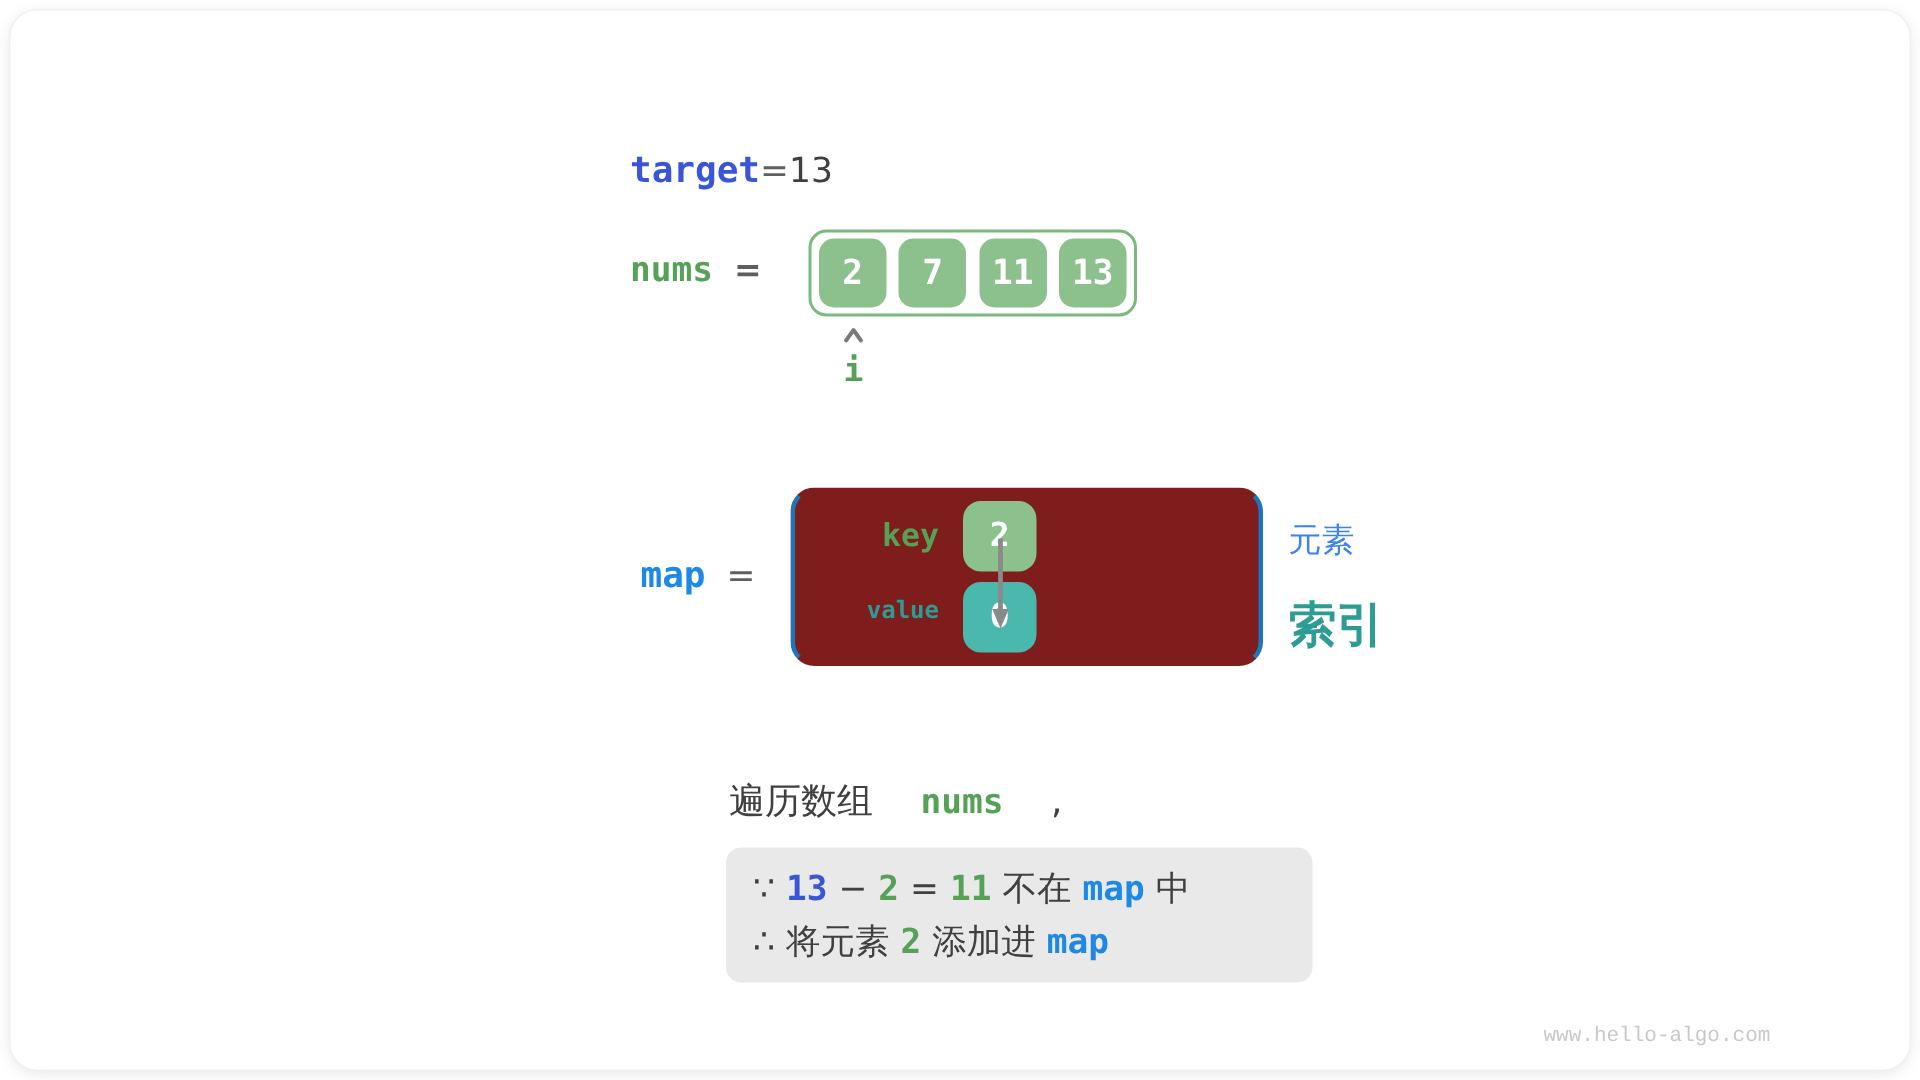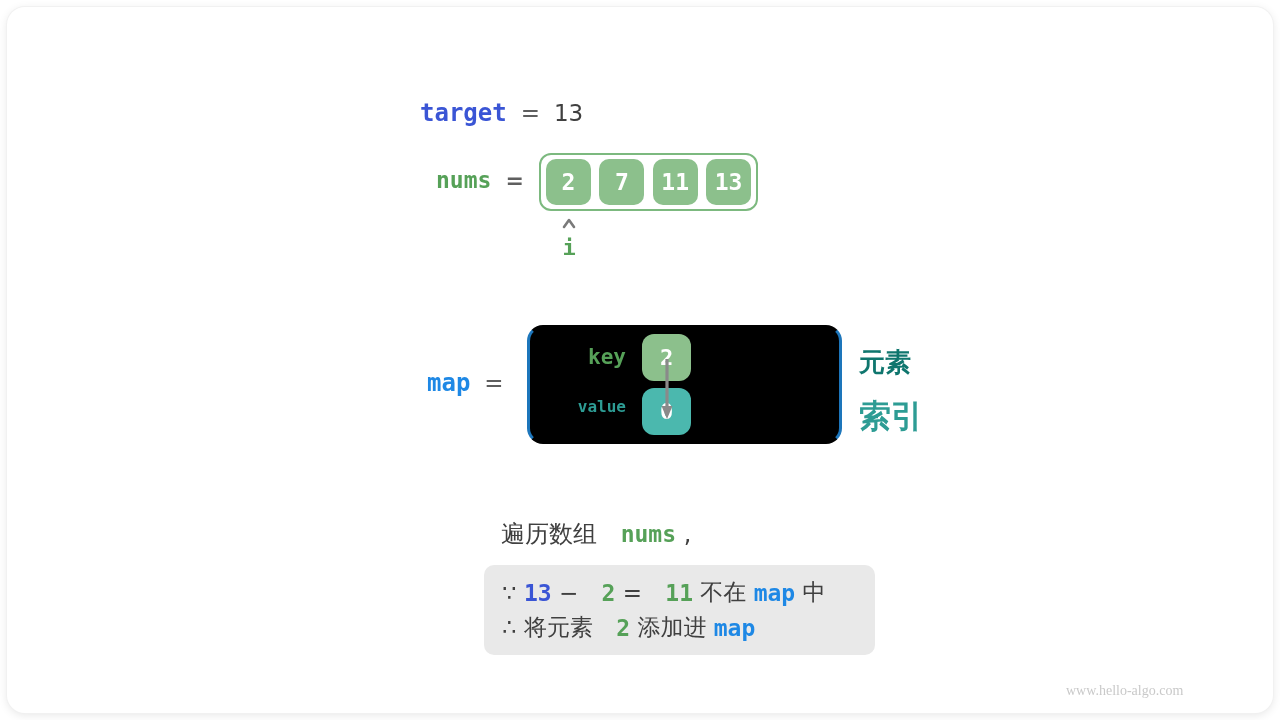--- a/index.html
+++ b/index.html
@@ -10,28 +10,28 @@
     position: absolute; left: 7px; top: 7px; width: 1266px; height: 706px;
     background: #ffffff; border-radius: 18px;
     box-shadow: 0 0 0 1px #f1f1f1, 0 2px 10px rgba(0,0,0,0.10);
     overflow: hidden;
   }
 
   .abs { position: absolute; }
   .code { font-family: "DejaVu Sans Mono", "Liberation Mono", monospace; font-weight: bold; }
   .t-dark  { color: #404040; white-space: pre; }
   .t-blue  { color: #3a55d5; white-space: pre; font-family: "DejaVu Sans Mono", "Liberation Mono", monospace; font-weight: bold; }
-  .t-green { color: #56a158; white-space: pre; font-family: "DejaVu Sans Mono", "Liberation Mono", monospace; font-weight: bold; margin-left: 16px; }
+  .t-green { color: #56a158; white-space: pre; font-family: "DejaVu Sans Mono", "Liberation Mono", monospace; font-weight: bold; }
   .t-sky   { color: #1e88e5; white-space: pre; font-family: "DejaVu Sans Mono", "Liberation Mono", monospace; font-weight: bold; }
   .t-eq    { color: #5f5f5f; white-space: pre; }
 
   .line { display: flex; align-items: baseline; }
 
   
-  .target-line { left: 413px; top: 92px; font-size: 23px; gap: 14px; }
+  .target-line { left: 413px; top: 92px; font-size: 23px; }
   .target-line .kw { font-size: 24px; }
 
   
   .nums-line { left: 413px; top: 160px; font-size: 22px; gap: 14px; }
   .nums-line .kw { font-size: 23px; }
   .nums-line .eq { font-weight: bold; }
 
   
   .array-box {
     left: 532px; top: 146px; width: 219px; height: 58px;
@@ -47,55 +47,55 @@
 
   .caret { left: 554px; top: 210px; }
   .i-label { left: 554px; top: 228px; width: 16px; text-align: center; font-size: 22px; color: #56a158; }
 
   
   .map-line { left: 420px; top: 362px; font-size: 23px; gap: 14px; }
   .map-line .kw { font-size: 24px; color: #1e88e5; }
 
   .map-box {
     left: 520px; top: 318px; width: 315px; height: 119px;
-    background: #000000; border-radius: 16px;
+    background: #7f1d1d; border-radius: 16px;
     border: 3px solid transparent;
     border-left-color: #1d76bb; border-right-color: #1d76bb;
   }
   .map-labels { position: absolute; left: 14px; top: 0; width: 82px; height: 100%; }
   .map-key-label   { position: absolute; right: 0; top: 17px; font-size: 21px; color: #56a158; }
   .map-value-label { position: absolute; right: 0; top: 69px; font-size: 16px; color: #2d9c94; }
   .kv-cell {
     position: absolute; left: 112px; width: 49px; height: 47px; border-radius: 12px;
     color: #ffffff; font-size: 22px;
     display: flex; align-items: center; justify-content: center;
   }
   .kv-key { top: 6px; background: #8cc08c; }
   .kv-value { top: 60px; background: #4bb8ae; }
   .kv-arrow { position: absolute; left: 128px; top: 28px; }
 
-  .legend-element { left: 852px; top: 338px; font-size: 26px; font-weight: bold; color: #0f766e; }
+  .legend-element { left: 852px; top: 338px; font-size: 22px; font-weight: normal; color: #3b82f6; }
   .legend-index   { left: 852px; top: 388px; font-size: 32px; font-weight: bold; color: #2d9c94; }
 
   
-  .caption { left: 494px; top: 511px; font-size: 24px; }
+  .caption { left: 479px; top: 511px; font-size: 24px; gap: 24px; }
   .caption .code { font-size: 23px; }
 
   
   .note-box {
     left: 477px; top: 558px; width: 391px; height: 90px;
     background: #e9e9e9; border-radius: 10px;
     padding: 10px 0 0 18px; font-size: 23px;
   }
   .note-line { height: 35px; display: flex; align-items: center; }
   .note-line span { font-size: 23px; }
 
   .watermark {
-    left: 1059px; top: 676px; font-size: 14px; font-weight: normal;
-    color: #c9c9c9; font-family: Liberation Serif, serif;
+    left: 1022px; top: 676px; font-size: 14px; font-weight: normal;
+    color: #c9c9c9; font-family: Liberation Mono, monospace;
   }
 </style>
 </head>
 <body>
 
 <div class="card">
 
   <div class="abs line target-line">
     <span class="code t-blue kw">target</span>
     <span class="t-eq">=</span>

